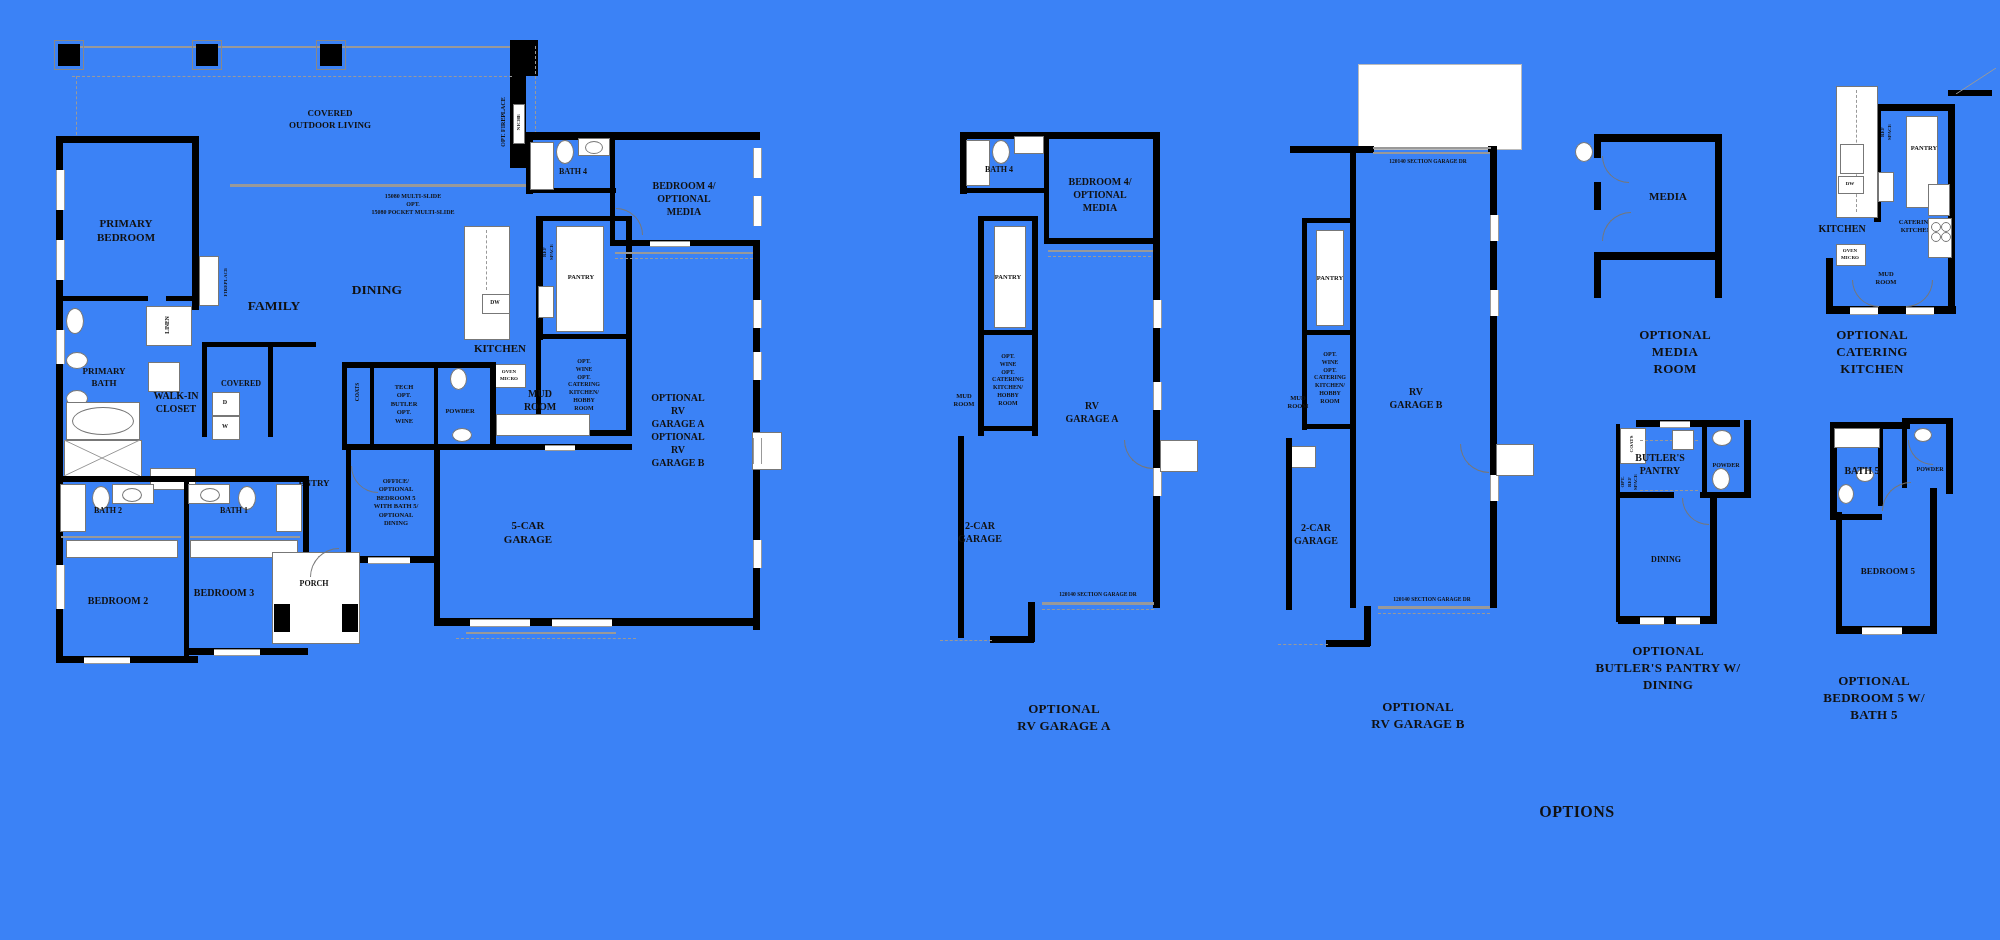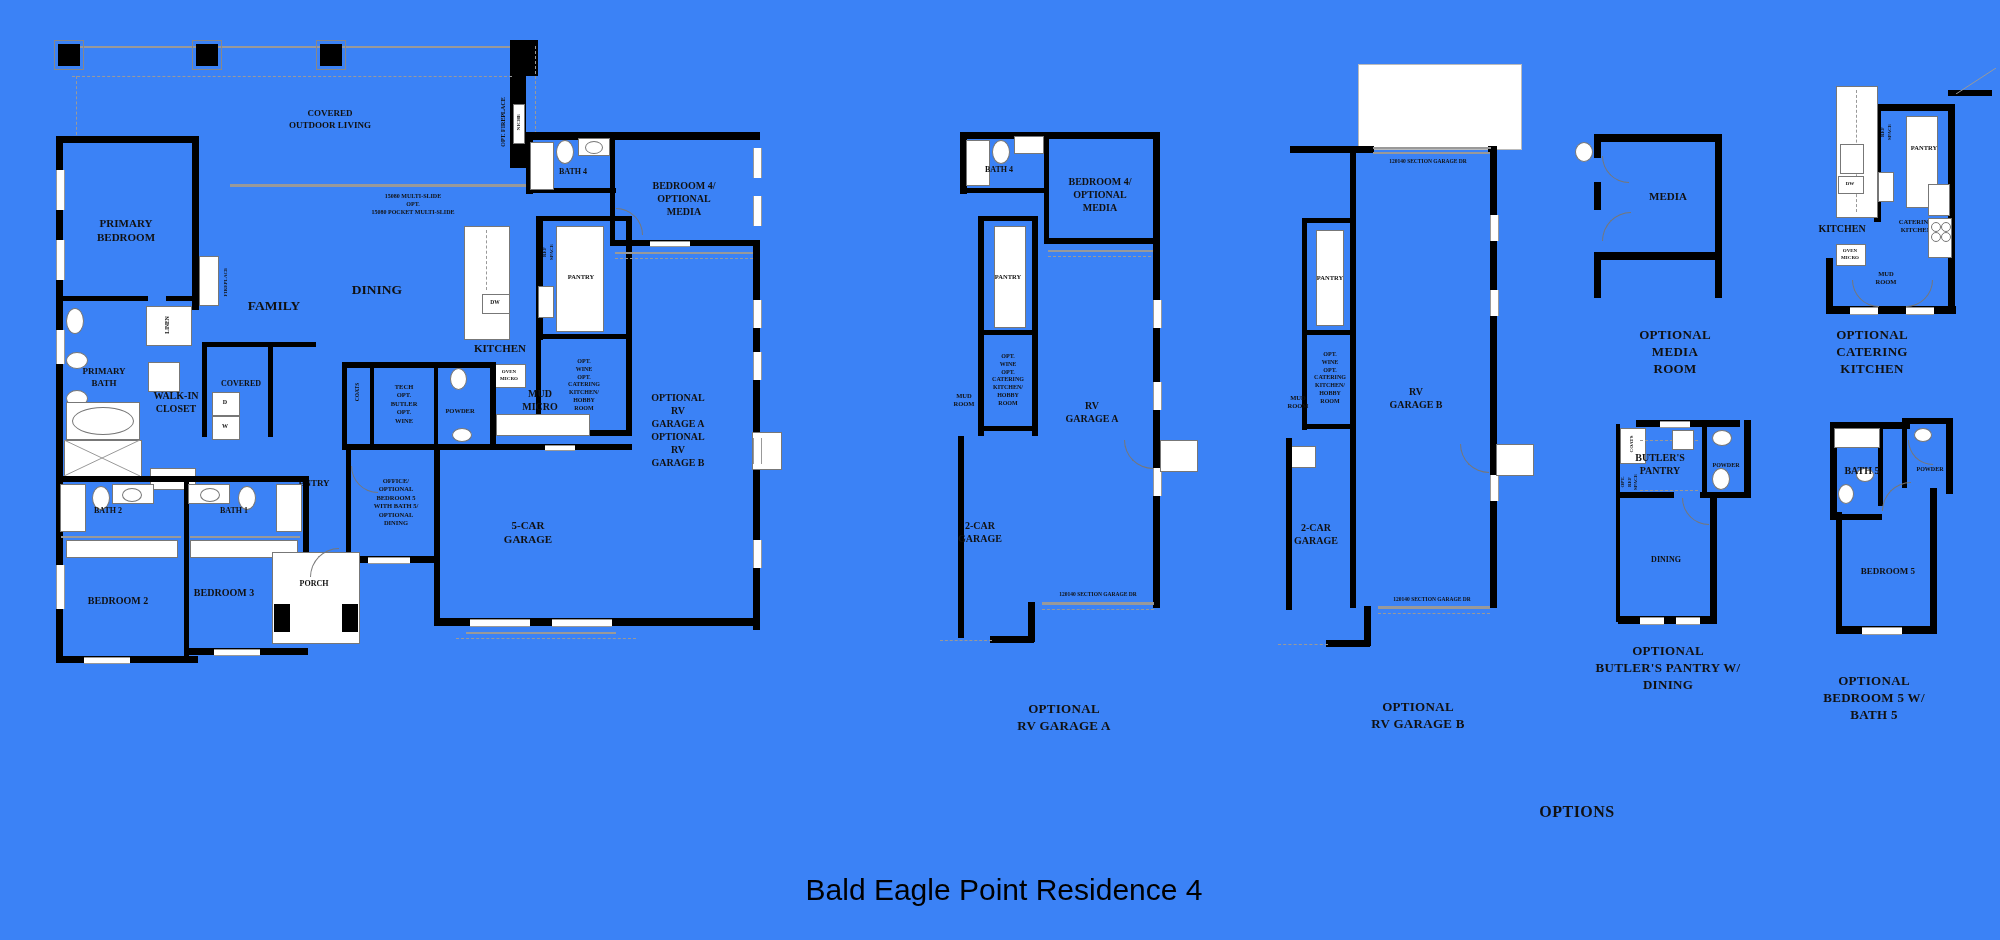--- a/index.html
+++ b/index.html
@@ -140,21 +140,21 @@
     <div class="g w" style="left:536px;top:334px;width:5px;height:100px"></div>
     <div class="g w" style="left:536px;top:430px;width:96px;height:6px"></div>
     <div class="lbl f6" style="left:584px;top:385px">OPT.
 WINE
 OPT.
 CATERING
 KITCHEN/
 HOBBY
 ROOM</div>
     <div class="lbl f7" style="left:540px;top:400px">MUD
-MICRO</div>
+ROOM</div>
     <div class="g t" style="left:496px;top:414px;width:92px;height:20px"></div>
     <div class="g w" style="left:490px;top:444px;width:142px;height:6px"></div>
     <div class="g winh" style="left:545px;top:445px;width:30px;height:4px"></div>
 
     <div class="g w" style="left:342px;top:362px;width:154px;height:6px"></div>
     <div class="g w" style="left:342px;top:362px;width:5px;height:88px"></div>
     <div class="g w" style="left:370px;top:368px;width:4px;height:78px"></div>
     <div class="g w" style="left:434px;top:368px;width:4px;height:78px"></div>
     <div class="g w" style="left:490px;top:362px;width:6px;height:88px"></div>
     <div class="g w" style="left:342px;top:444px;width:154px;height:6px"></div>
@@ -445,15 +445,14 @@
     <div class="g w" style="left:1930px;top:512px;width:7px;height:122px"></div>
     <div class="g w" style="left:1836px;top:626px;width:101px;height:8px"></div>
     <div class="g winh" style="left:1862px;top:627px;width:40px;height:6px"></div>
     <div class="lbl f9" style="left:1888px;top:572px">BEDROOM 5</div>
     <div class="lbl cap" style="left:1874px;top:698px">OPTIONAL
 BEDROOM 5 W/
 BATH 5</div>
   </div>
 
   <div class="lbl options" style="left:1577px;top:812px">OPTIONS</div>
-  <div class="lbl title" style="left:1004px;top:889px">Bald Eagle Point Residence 4</div>
 
 </div>
 
 </body></html>

